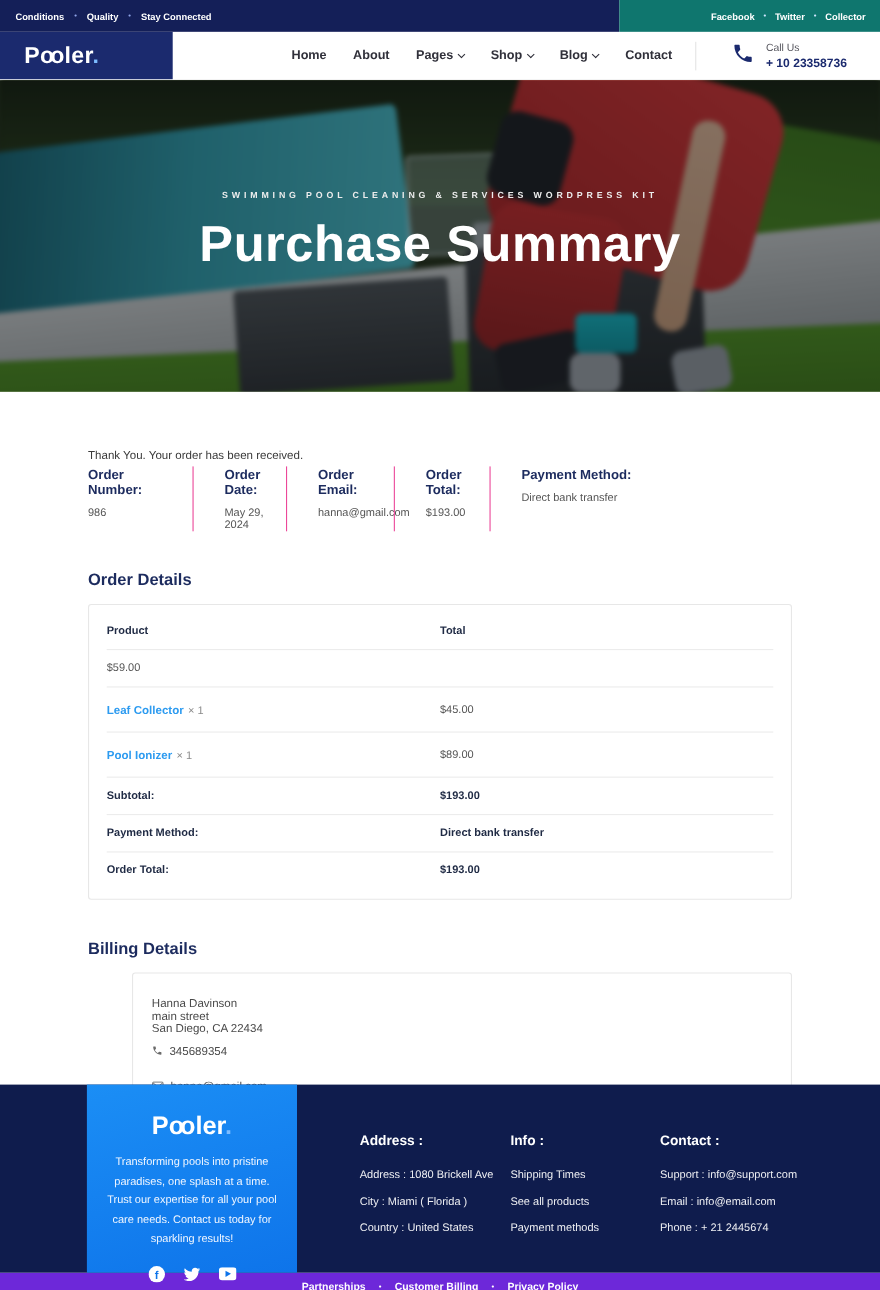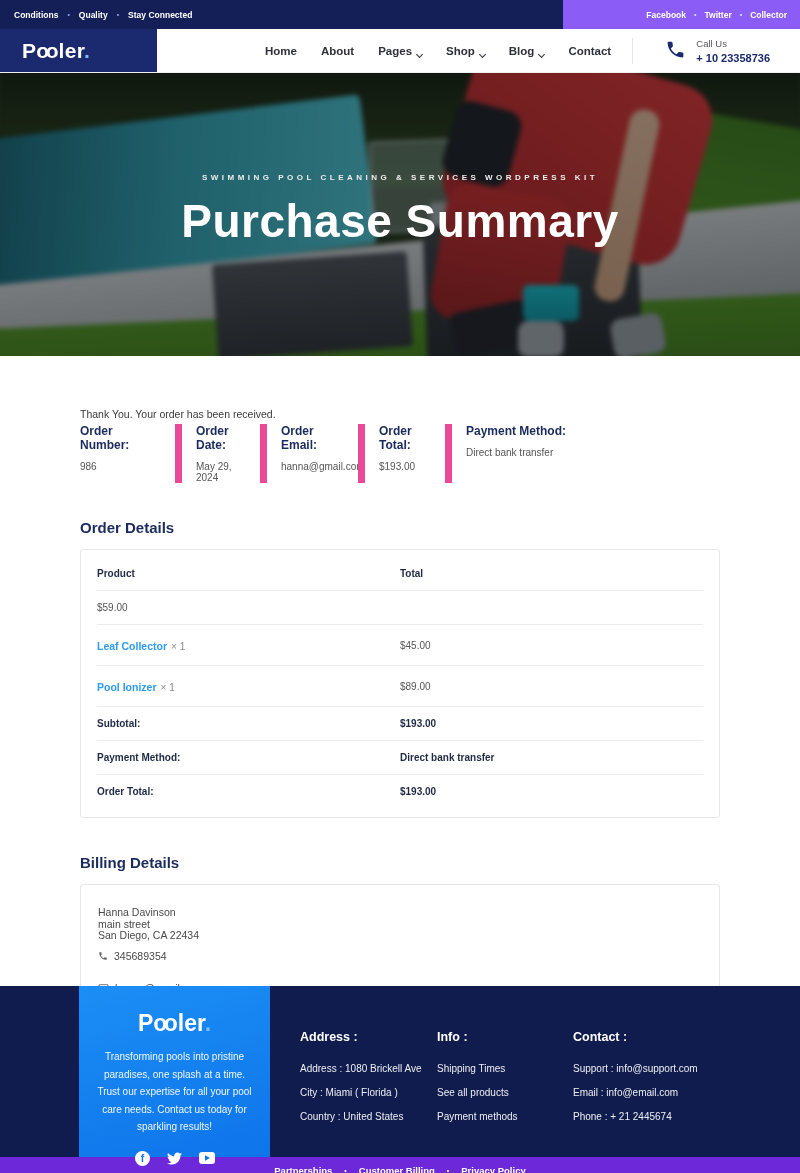--- a/index.html
+++ b/index.html
@@ -5,32 +5,32 @@
   * { margin:0; padding:0; box-sizing:border-box; }
   html,body { width:800px; }
   body { font-family:"Liberation Sans", sans-serif; background:#ffffff; width:800px; height:1173px; position:relative; }
   a { text-decoration:none; color:inherit; }
 
   
   .topbar { height:29px; display:flex; }
   .topbar-left { flex:1; background:#141f58; display:flex; align-items:center; padding-left:14px; gap:9px; }
   .topbar-left a { color:#ffffff; font-size:8.5px; font-weight:bold; }
   .tdot { color:#8fa4e8; font-size:7px; line-height:1; }
-  .topbar-right { width:237px; background:#8b5cf6; display:flex; align-items:center; justify-content:flex-end; gap:8px; padding-right:13px; }
+  .topbar-right { width:237px; background:#0f766e; display:flex; align-items:center; justify-content:flex-end; gap:8px; padding-right:13px; }
   .topbar-right a { color:#ffffff; font-size:8.5px; font-weight:bold; }
   .sdot { color:#cfe6ff; font-size:7px; line-height:1; }
 
   
   .header { height:44px; background:#ffffff; display:flex; align-items:center; position:relative; border-bottom:1px solid #f0f0f0; }
   .logo-block { width:157px; height:100%; background:#1b2a6e; display:flex; align-items:center; padding-left:22px; flex:none; }
   .logo-text { color:#ffffff; font-size:21px; font-weight:bold; letter-spacing:0.3px; }
   .logo-text .oo { letter-spacing:-0.16em; margin-right:0.16em; }
   .logo-dot { color:#7dbcff; }
   .nav { display:flex; gap:24px; margin-left:108px; align-items:center; }
-  .nav a { font-size:11.5px; font-weight:bold; color:#30303a; display:flex; align-items:flex-end; gap:5px; }
+  .nav a { font-size:11.5px; font-weight:bold; color:#30303a; display:flex; align-items:center; gap:5px; }
   .chev { display:inline-block; width:5px; height:5px; border-right:1.5px solid #30303a; border-bottom:1.5px solid #30303a; transform:rotate(45deg); margin-top:-3px; }
   .header-right { margin-left:auto; display:flex; align-items:flex-end; padding-right:30px; }
   .header-divider { width:1px; height:26px; background:#e4e4e4; margin-right:32px; }
   .call-texts { margin-left:10px; }
   .call-label { font-size:9.5px; color:#56565e; }
   .call-phone { font-size:11px; font-weight:bold; color:#1b2a6e; margin-top:3px; }
 
   
   .hero { height:283px; position:relative; overflow:hidden; background:#233018; }
   .hero-art { position:absolute; inset:0; filter:blur(2.5px); }
@@ -55,54 +55,54 @@
   .hero-overlay { position:absolute; inset:0; background:rgba(10,12,18,0.40); }
   .hero-content { position:absolute; inset:0; display:flex; flex-direction:column; align-items:center; justify-content:center; padding-bottom:8px; }
   .hero-kicker { font-size:8px; letter-spacing:3.5px; color:#ededed; font-weight:bold; }
   .hero-title { font-size:46px; font-weight:bold; color:#ffffff; margin-top:12px; letter-spacing:0.5px; }
 
   
   .main { height:630px; padding:52px 80px 0; }
   .thankyou { font-size:10.5px; color:#3a3a3a; }
   .summary-row { display:flex; margin-top:4px; }
   .summary-cell { padding-right:14px; }
-  .summary-cell + .summary-cell { border-left:7px solid #ec4899; padding-left:14px; }
+  .summary-cell + .summary-cell { border-left:1px solid #ec4899; padding-left:28px; }
   .sc0 { width:95px; } .sc1 { width:85px; } .sc2 { width:98px; } .sc3 { width:87px; }
   .summary-label { font-size:12px; font-weight:bold; color:#1c2b5e; }
   .summary-value { font-size:10px; color:#555555; margin-top:9px; }
   .section-heading { font-size:15px; font-weight:bold; color:#1c2b5e; margin-top:36px; }
   .card { border:1px solid #e7e7e7; border-radius:3px; margin-top:13px; background:#ffffff; }
   .table { padding:5px 16px 9px; }
   .trow { display:flex; padding:11px 0; border-bottom:1px solid #ececec; align-items:center; }
   .trow.thead { padding:13px 0 11px; }
   .trow:last-child { border-bottom:none; }
   .tcol-p { width:50%; }
   .tcol-t { width:50%; }
   .th { font-size:10px; font-weight:bold; color:#1f2a44; }
   .plink { font-size:10.5px; font-weight:bold; color:#2d9bf0; }
   .pqty { font-size:10px; color:#8a8a8a; margin-left:4px; }
   .pval { font-size:10px; color:#555555; }
   .tlabel { font-size:10px; font-weight:bold; color:#1f2a44; }
   .tval { font-size:10px; font-weight:bold; color:#1f2a44; }
-  .billing-card { padding:22px 17px 24px; }
+  .billing-card { padding:22px 17px 24px;margin-left:40px; }
   .bline { font-size:10.5px; color:#4a4a4a; line-height:11.5px; }
   .bicon-row { display:flex; align-items:center; gap:6px; margin-top:5px; }
   .bicon-row.email { margin-top:14px; }
   .btext { font-size:10.5px; color:#4a4a4a; }
 
   
   .footer { position:relative; height:171px; background:#0f1c4d; }
   .footer-card { position:absolute; left:79px; top:0; width:191px; height:100%; background:linear-gradient(165deg,#1b8ef5 0%,#0e74ea 100%); display:flex; flex-direction:column; align-items:center; padding-top:24px; }
   .footer-logo { color:#ffffff; font-size:23px; font-weight:bold; }
   .footer-logo .oo { letter-spacing:-0.16em; margin-right:0.16em; }
   .footer-tagline { color:#f0f6ff; font-size:10px; line-height:1.75; text-align:center; padding:0 13px; margin-top:11px; }
   .footer-social { display:flex; gap:17px; margin-top:15px; align-items:center; }
   .footer-social a { display:flex; align-items:center; }
   .footer-cols { position:absolute; left:300px; top:44px; display:flex; }
-  .fcol0 { width:137px; } .fcol1 { width:136px; } .fcol2 { width:210px; }
+  .fcol0 { width:137px;margin-left:27px; } .fcol1 { width:136px; } .fcol2 { width:210px; }
   .fcol-heading { color:#ffffff; font-size:12.5px; font-weight:bold; }
   .fcol-item { display:block; color:rgba(255,255,255,0.93); font-size:10px; margin-top:13px; }
   .fcol-item.first { margin-top:19px; }
 
   
   .bottombar { height:27px; background:#6d28d9; display:flex; align-items:center; justify-content:center; gap:12px; }
   .bottombar a { color:#ffffff; font-size:9.5px; font-weight:bold; }
   .bdot { color:#ffffff; font-size:7px; line-height:1; }
 </style>
 </head>

